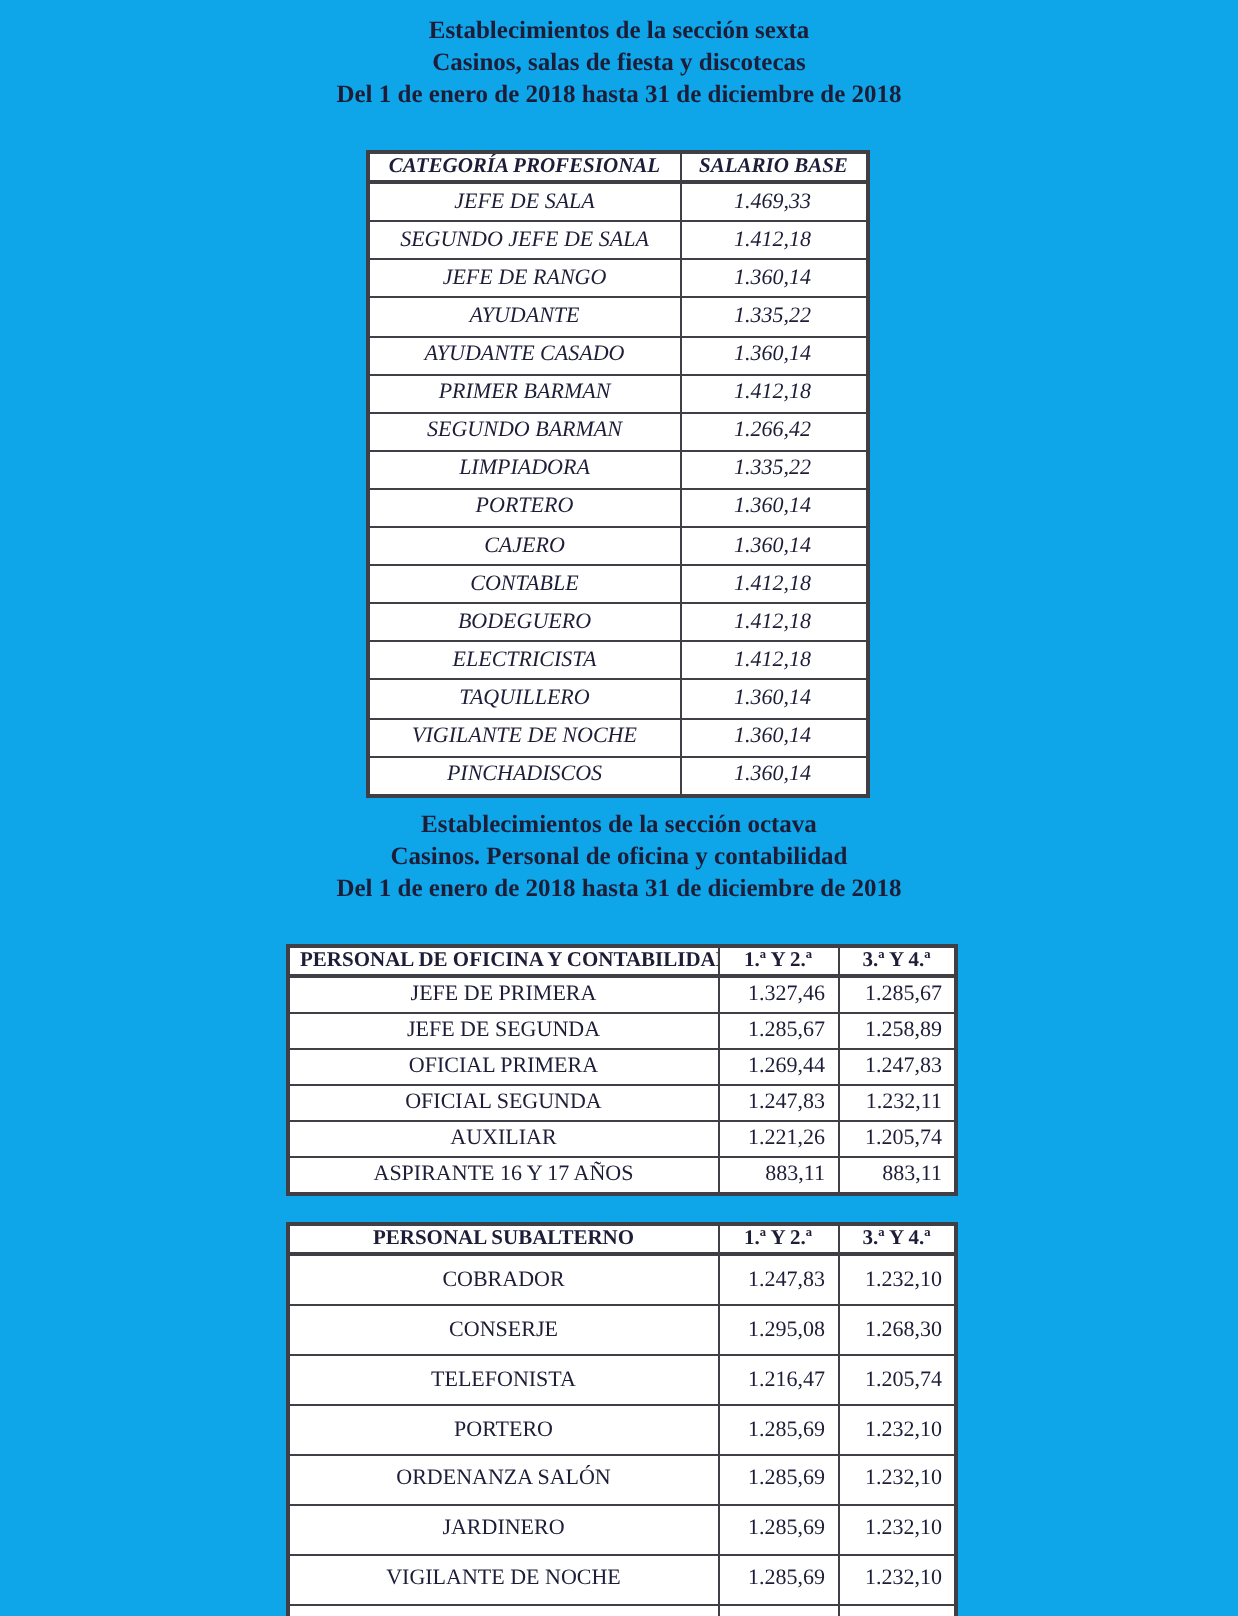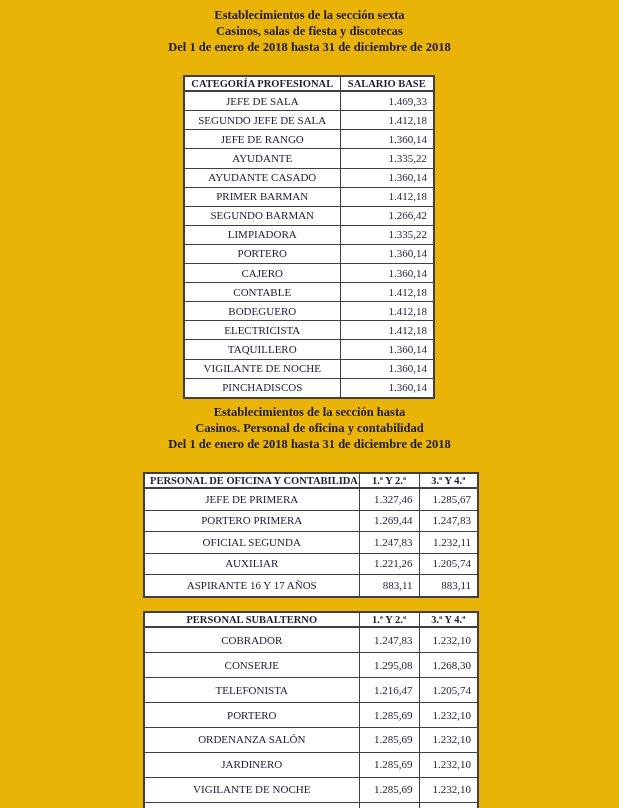--- a/index.html
+++ b/index.html
@@ -5,21 +5,21 @@
   html, body {
     margin: 0;
     padding: 0;
     background: #ffffff;
     font-family: "Liberation Serif", serif;
   }
   .page {
     position: relative;
     width: 619px;
     height: 808px;
-    background: #eab308;
+    background: #0ea5e9;
     color: #1d1d38;
     overflow: hidden;
   }
   .title-block {
     position: absolute;
     left: 0;
     width: 619px;
     text-align: center;
     font-weight: bold;
     font-size: 12.5px;
@@ -29,42 +29,42 @@
   #title-sexta  { top: 7px; }
   #title-octava { top: 404px; }
 
   table.doc-table {
     position: absolute;
     border-collapse: collapse;
     table-layout: fixed;
     background: #ffffff;
     border: 2px solid #3f3f45;
   }
-  #table-categoria  { left: 183px; top: 75px;  width: 250px; height: 324px; }
+  #table-categoria  { left: 183px; top: 75px;  width: 250px; height: 324px; font-style: italic; }
   #table-oficina    { left: 143px; top: 472px; width: 334px; height: 126px; }
   #table-subalterno { left: 143px; top: 611px; width: 334px; height: 218px; }
 
   .doc-table th, .doc-table td {
     border: 1px solid #3f3f45;
     font-size: 11px;
     line-height: 13px;
     padding: 0 5px;
     overflow: hidden;
     white-space: nowrap;
     color: #1d1d38;
   }
   .doc-table th {
     font-weight: bold;
     text-align: center;
     font-size: 10.5px;
     border-bottom-width: 2px;
   }
   .doc-table td:first-child { text-align: center; }
   .doc-table td:not(:first-child) { text-align: right; padding-right: 6px; }
-  #table-categoria td:not(:first-child) { text-align: right; }
+  #table-categoria td:not(:first-child) { text-align: center; }
 </style>
 </head>
 <body>
 
 <div class="page">
 
   <div class="title-block" id="title-sexta">
     <div>Establecimientos de la sección sexta</div>
     <div>Casinos, salas de fiesta y discotecas</div>
     <div>Del 1 de enero de 2018 hasta 31 de diciembre de 2018</div>
@@ -143,21 +143,21 @@
           <td>1.360,14</td>
         </tr>
         <tr>
           <td>PINCHADISCOS</td>
           <td>1.360,14</td>
         </tr>
       </tbody>
     </table>
 
   <div class="title-block" id="title-octava">
-    <div>Establecimientos de la sección hasta</div>
+    <div>Establecimientos de la sección octava</div>
     <div>Casinos. Personal de oficina y contabilidad</div>
     <div>Del 1 de enero de 2018 hasta 31 de diciembre de 2018</div>
   </div>
 
   <table class="doc-table" id="table-oficina">
     <colgroup>
         <col style="width:215px">
         <col style="width:60px">
         <col style="width:59px">
       </colgroup>
@@ -168,21 +168,26 @@
           <th>3.ª Y 4.ª</th>
         </tr>
       </thead>
       <tbody>
         <tr>
           <td>JEFE DE PRIMERA</td>
           <td>1.327,46</td>
           <td>1.285,67</td>
         </tr>
         <tr>
-          <td>PORTERO PRIMERA</td>
+          <td>JEFE DE SEGUNDA</td>
+          <td>1.285,67</td>
+          <td>1.258,89</td>
+        </tr>
+        <tr>
+          <td>OFICIAL PRIMERA</td>
           <td>1.269,44</td>
           <td>1.247,83</td>
         </tr>
         <tr>
           <td>OFICIAL SEGUNDA</td>
           <td>1.247,83</td>
           <td>1.232,11</td>
         </tr>
         <tr>
           <td>AUXILIAR</td>

